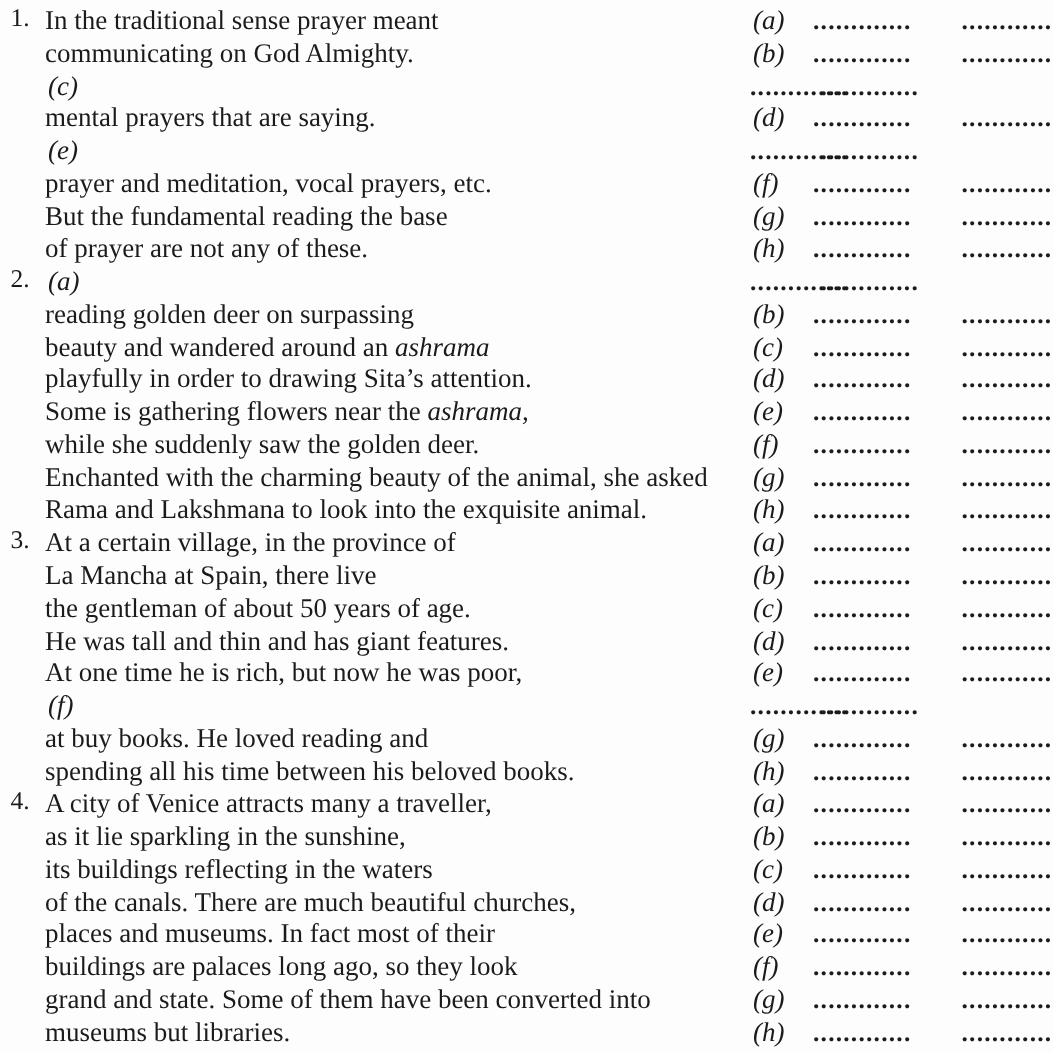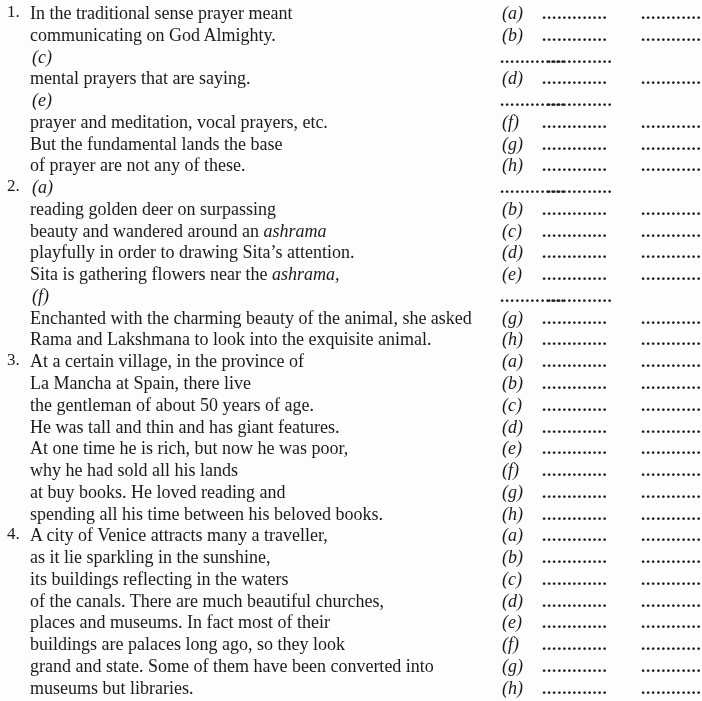--- a/index.html
+++ b/index.html
@@ -93,21 +93,21 @@
       </div>
       <div class="row">
         <div class="num"></div>
         <div class="text"><span>prayer and meditation, vocal prayers, etc.</span></div>
         <div class="label">(f)</div>
         <div class="dots dots1">.............</div>
         <div class="dots dots2">.............</div>
       </div>
       <div class="row">
         <div class="num"></div>
-        <div class="text"><span>But the fundamental lands the base</span></div>
+        <div class="text"><span>But the fundamental reading the base</span></div>
         <div class="label">(g)</div>
         <div class="dots dots1">.............</div>
         <div class="dots dots2">.............</div>
       </div>
       <div class="row">
         <div class="num"></div>
         <div class="text"><span>of prayer are not any of these.</span></div>
         <div class="label">(h)</div>
         <div class="dots dots1">.............</div>
         <div class="dots dots2">.............</div>
@@ -134,27 +134,28 @@
       </div>
       <div class="row">
         <div class="num"></div>
         <div class="text"><span>playfully in order to drawing Sita’s attention.</span></div>
         <div class="label">(d)</div>
         <div class="dots dots1">.............</div>
         <div class="dots dots2">.............</div>
       </div>
       <div class="row">
         <div class="num"></div>
-        <div class="text"><span>Sita is gathering flowers near the </span><i>ashrama,</i></div>
-        <div class="label">(e)</div>
-        <div class="dots dots1">.............</div>
-        <div class="dots dots2">.............</div>
-      </div>
-      <div class="row">
-        <div class="num"></div>
+        <div class="text"><span>Some is gathering flowers near the </span><i>ashrama,</i></div>
+        <div class="label">(e)</div>
+        <div class="dots dots1">.............</div>
+        <div class="dots dots2">.............</div>
+      </div>
+      <div class="row">
+        <div class="num"></div>
+        <div class="text"><span>while she suddenly saw the golden deer.</span></div>
         <div class="label">(f)</div>
         <div class="dots dots1">.............</div>
         <div class="dots dots2">.............</div>
       </div>
       <div class="row">
         <div class="num"></div>
         <div class="text"><span>Enchanted with the charming beauty of the animal, she asked</span></div>
         <div class="label">(g)</div>
         <div class="dots dots1">.............</div>
         <div class="dots dots2">.............</div>
@@ -196,21 +197,20 @@
       </div>
       <div class="row">
         <div class="num"></div>
         <div class="text"><span>At one time he is rich, but now he was poor,</span></div>
         <div class="label">(e)</div>
         <div class="dots dots1">.............</div>
         <div class="dots dots2">.............</div>
       </div>
       <div class="row">
         <div class="num"></div>
-        <div class="text"><span>why he had sold all his lands</span></div>
         <div class="label">(f)</div>
         <div class="dots dots1">.............</div>
         <div class="dots dots2">.............</div>
       </div>
       <div class="row">
         <div class="num"></div>
         <div class="text"><span>at buy books. He loved reading and</span></div>
         <div class="label">(g)</div>
         <div class="dots dots1">.............</div>
         <div class="dots dots2">.............</div>

